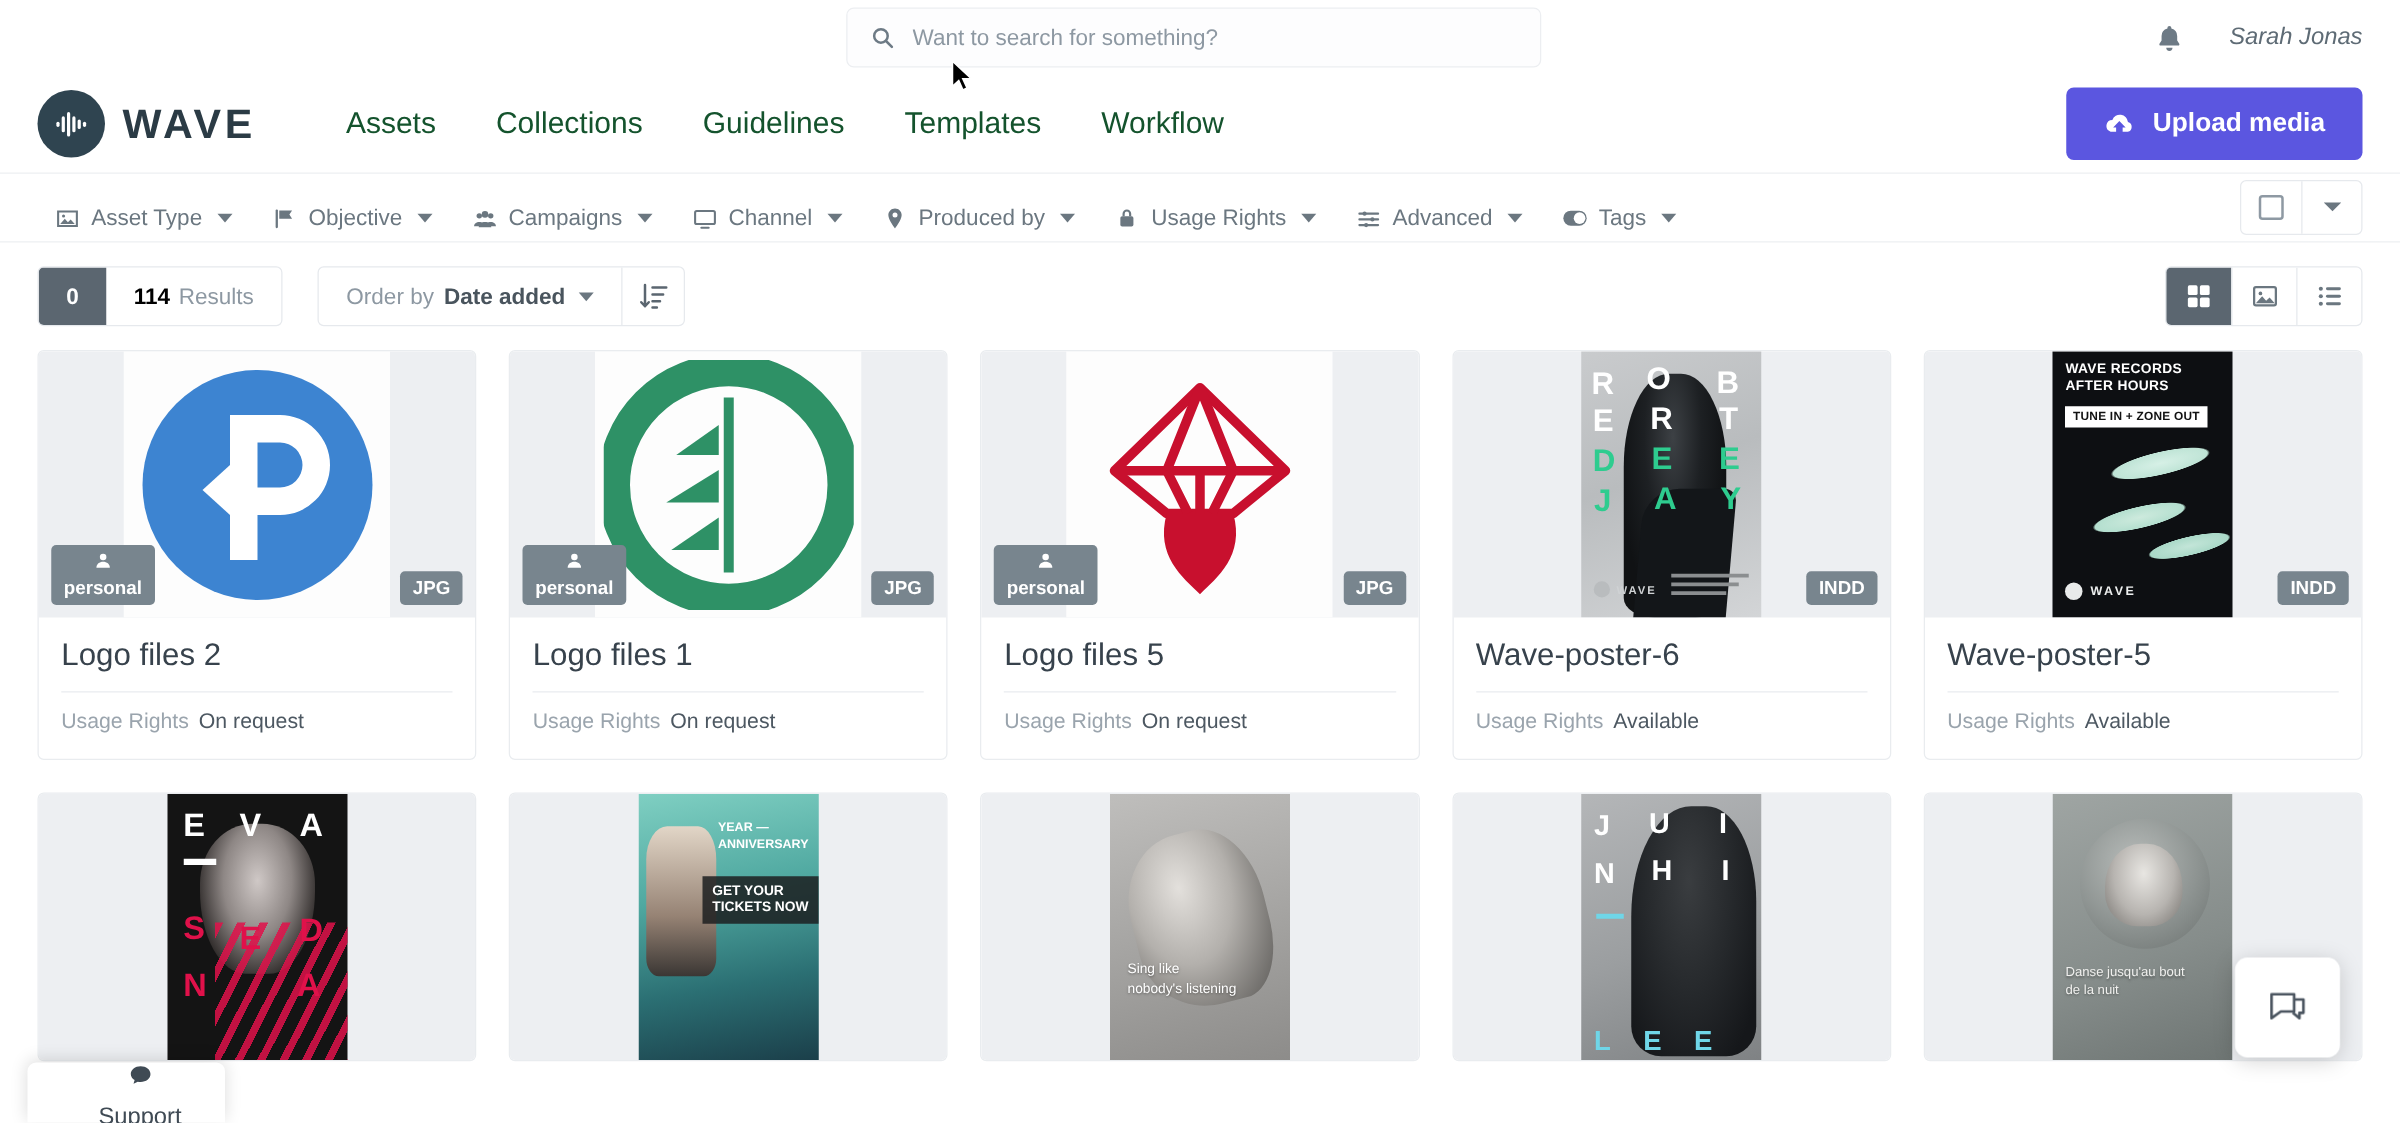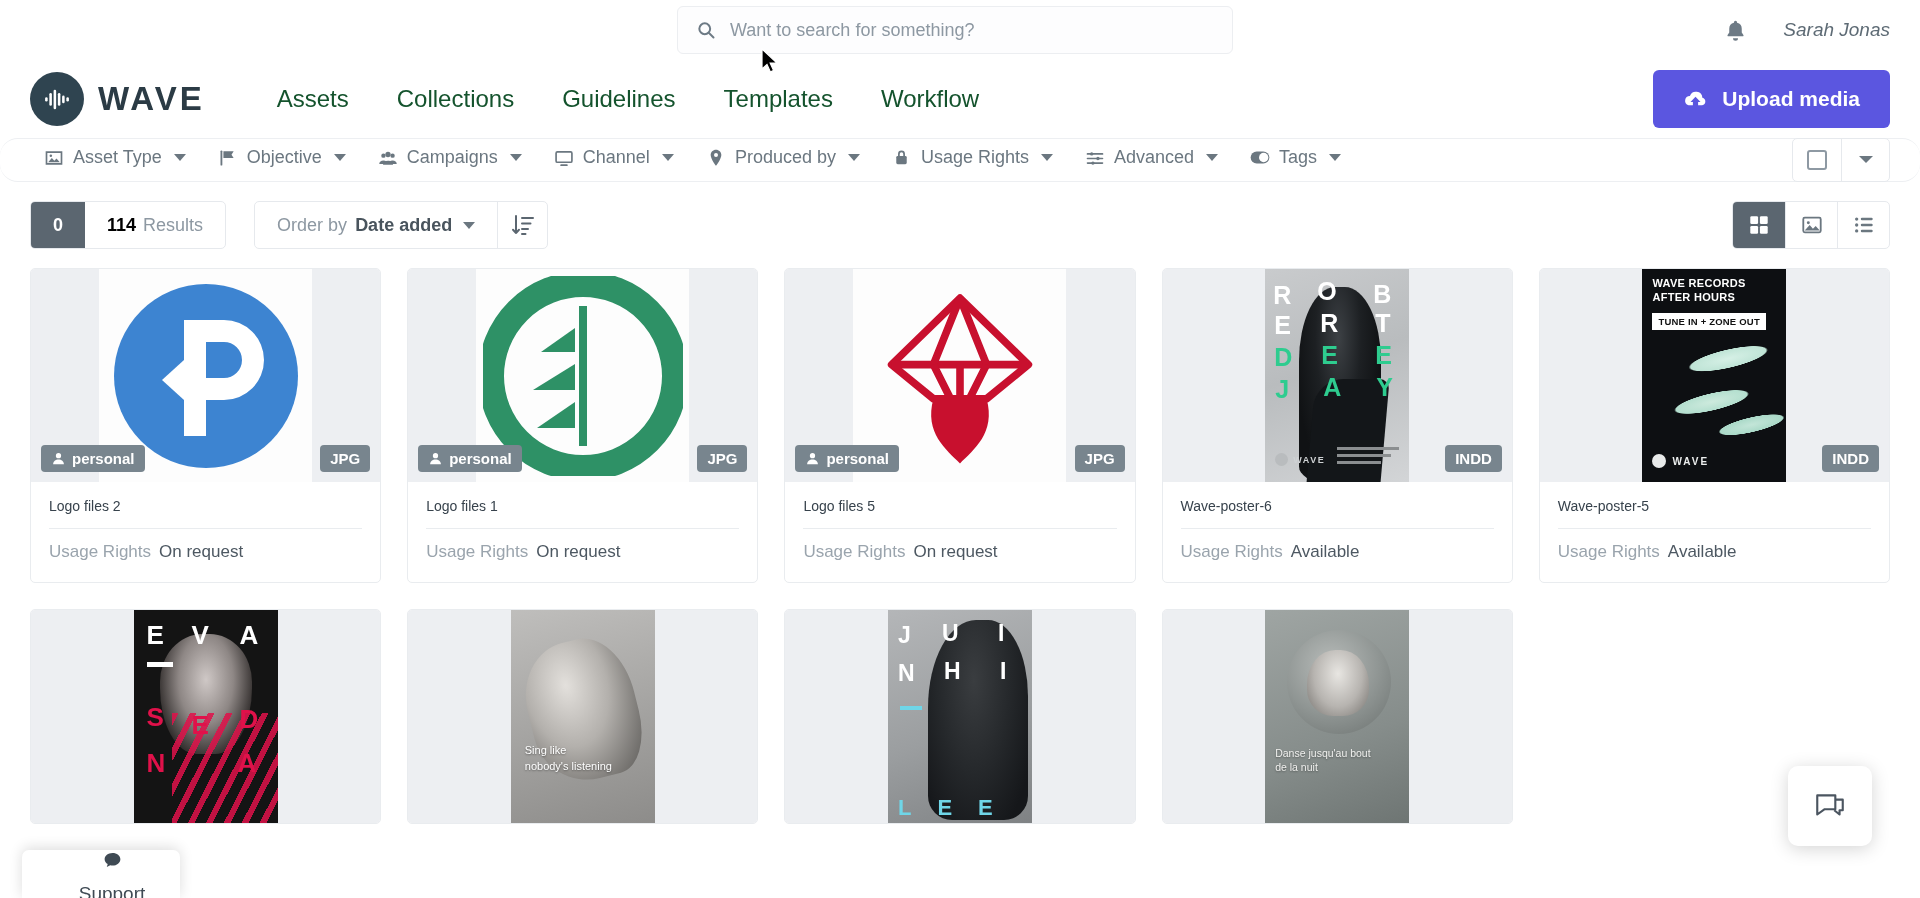--- a/index.html
+++ b/index.html
@@ -54,23 +54,23 @@
   .upload-btn {
     position: absolute; right: 30px; top: 50%; transform: translateY(-50%);
     height: 58px; background: #5b56e0; border: 0; border-radius: 6px;
     color: #fff; font-size: 21px; font-weight: bold;
     display: flex; align-items: center; gap: 14px; padding: 0 30px;
     font-family: "Liberation Sans", sans-serif; cursor: pointer;
   }
 
   
   .filterbar {
-    position: relative; height: 44px; border-top: 1px solid #edeff2;
+    position: relative; height: 56px; border-top: 1px solid #edeff2;
     border-bottom: 1px solid #edeff2;
-    display: flex; align-items: flex-start; padding: 0 30px; gap: 4px; border-radius: 18px;
+    display: flex; align-items: flex-end; padding: 0 30px; gap: 4px;
   }
   .filter-item {
     display: flex; align-items: center; gap: 9px; padding: 8px 14px;
     color: #6b7780; font-size: 18px; cursor: pointer; white-space: nowrap;
   }
   .filter-ic { width: 20px; height: 20px; flex: 0 0 auto; color: #6b7780; display:flex; }
   .caret { width: 0; height: 0; border-left: 6px solid transparent;
            border-right: 6px solid transparent; border-top: 7px solid #6b7780; margin-left: 3px; }
   .select-group {
     position: absolute; right: 30px; top: 50%; transform: translateY(-50%);
@@ -132,24 +132,24 @@
     display: flex; align-items: center; justify-content: center; overflow: hidden;
   }
   .logo-canvas { width: 213px; height: 213px; background: #fdfdfd;
                  display: flex; align-items: center; justify-content: center; }
   .poster { width: 144px; height: 213px; position: relative; overflow: hidden; }
   .badge {
     position: absolute; bottom: 10px; background: #78858e; color: #fff;
     font-size: 15px; font-weight: bold; border-radius: 4px; padding: 5px 10px;
     display: flex; align-items: center; gap: 6px;
   }
-  .badge.left { left: 10px; }
+  .badge.left { left: 10px; flex-direction: column; }
   .badge.right { right: 10px; }
   .card-body { padding: 16px 18px 20px; }
-  .card-title { font-size: 14px; color: #37424c; padding-bottom: 14px; }
+  .card-title { font-size: 25px; color: #37424c; padding-bottom: 14px; }
   .card-sep { height: 1px; background: #e9ecef; }
   .card-meta { padding-top: 13px; font-size: 17px; color: #9aa4ad; display: flex; gap: 8px; }
   .card-meta b { color: #4d5862; font-weight: normal; }
 
   
   .support-btn {
     position: fixed; left: 22px; bottom: 0; width: 158px; height: 48px;
     background: #fff; border-radius: 7px 7px 0 0;
     box-shadow: 0 -2px 14px rgba(0,0,0,.14);
     display: flex; align-items: center; gap: 12px; padding-left: 22px;
@@ -585,20 +585,37 @@
           <span style="position:absolute;left:13px;top:94px;color:#e0114a;">S</span>
           <span style="position:absolute;left:58px;top:102px;color:#e0114a;">E</span>
           <span style="position:absolute;left:106px;top:96px;color:#e0114a;">D</span>
           <span style="position:absolute;left:13px;top:140px;color:#e0114a;">N</span>
           <span style="position:absolute;left:104px;top:140px;color:#e0114a;">A</span>
         </div>
       </div>
     </div>
   </div>
 
+  <div class="card">
+    <div class="thumb">
+      <div class="poster" style="background:linear-gradient(170deg,#7fcfc2 0%,#4fa8a0 38%,#2b6f73 70%,#1b3f4a 100%);">
+        <div style="position:absolute;left:6px;top:26px;width:56px;height:120px;
+                    background:linear-gradient(180deg,#e8d7c8 0%,#9a8172 60%,#3b3330 100%);
+                    border-radius:30% 26% 18% 18% / 22% 22% 12% 12%;opacity:.95;"></div>
+        <div style="position:absolute;right:8px;top:22px;color:#fff;font-size:10px;font-weight:bold;line-height:1.25;text-align:left;">
+          <div>YEAR —</div>
+          <div>ANNIVERSARY</div>
+        </div>
+        <div style="position:absolute;right:0;top:66px;background:rgba(28,30,32,.85);color:#fff;padding:6px 8px;font-size:11px;font-weight:bold;line-height:1.2;">
+          <div>GET YOUR</div>
+          <div>TICKETS NOW</div>
+        </div>
+      </div>
+    </div>
+  </div>
 
   <div class="card">
     <div class="thumb">
       <div class="poster" style="background:linear-gradient(165deg,#bfbebc 0%,#a6a5a3 50%,#8d8c8a 100%);">
         <div style="position:absolute;left:18px;top:30px;width:108px;height:140px;
                     background:radial-gradient(ellipse at 40% 30%,#e3e0dc 0%,#b3b0ac 45%,#6e6c69 85%);
                     border-radius:46% 40% 30% 50% / 42% 46% 40% 38%;transform:rotate(-14deg);"></div>
         <div style="position:absolute;left:14px;bottom:48px;color:#fff;font-size:11px;line-height:1.45;text-shadow:0 1px 2px rgba(0,0,0,.4);">
           <div>Sing like</div>
           <div>nobody's listening</div>

